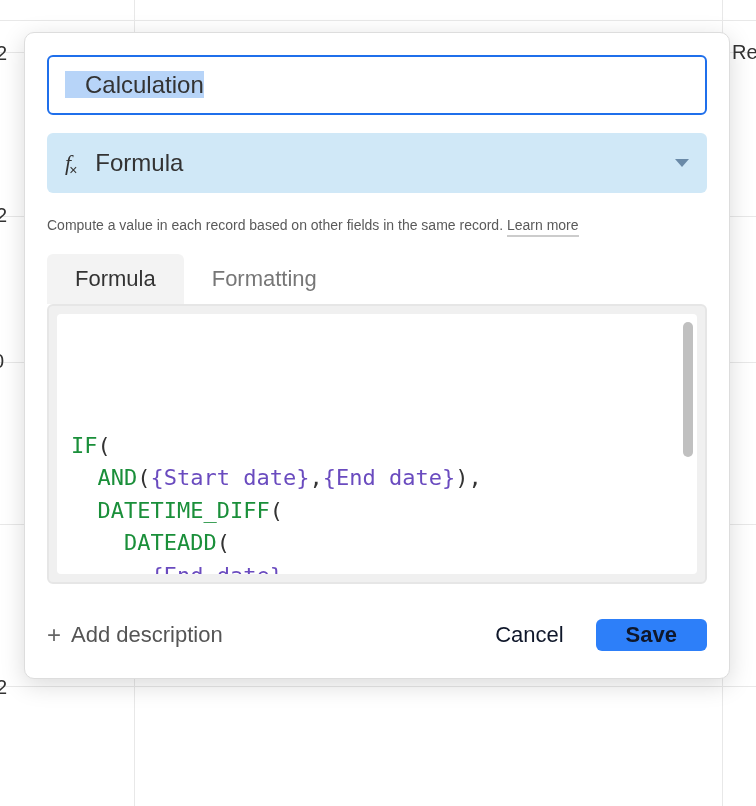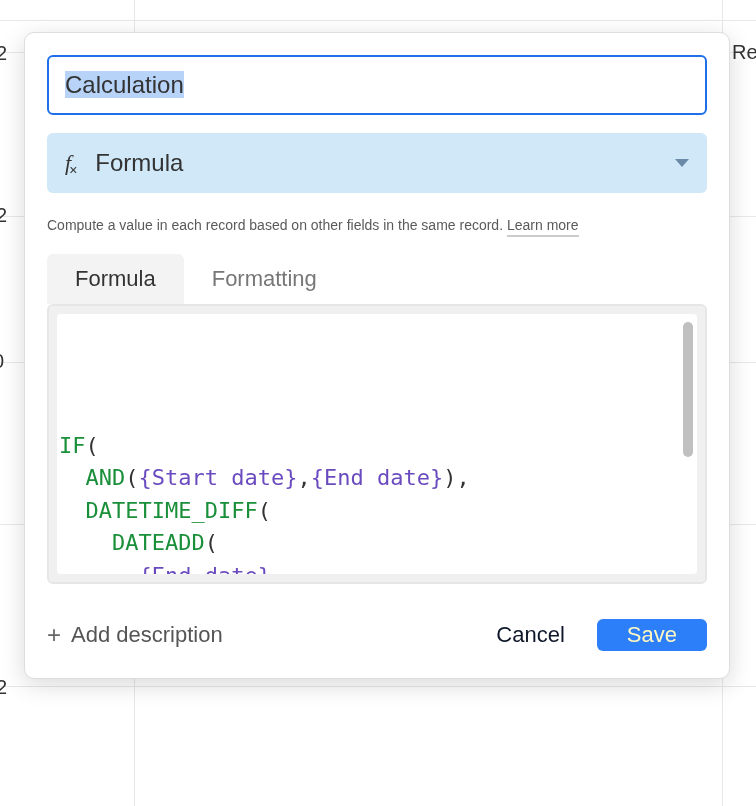--- a/index.html
+++ b/index.html
@@ -48,21 +48,21 @@
       width: 100%;
       border: 2px solid #1f6feb;
       border-radius: 6px;
       padding: 14px 16px;
       font-size: 24px;
       color: #333;
       outline: none;
       margin-bottom: 18px;
     }
     .name-input::selection { background: #b7d4f8; }
-    .sel-text { background: #b7d4f8; }
+    .sel-text { background: #b7d4f8; padding-left: 20px; }
     .type-select {
       width: 100%;
       background: #d0e8f7;
       border-radius: 6px;
       padding: 16px 18px;
       display: flex;
       align-items: center;
       cursor: pointer;
       margin-bottom: 22px;
     }
@@ -119,21 +119,21 @@
     }
     .formula-wrap {
       border: 2px solid #e6e6e6;
       border-radius: 6px;
       padding: 8px;
       background: #f0f0f0;
     }
     .formula-editor {
       background: #fff;
       border-radius: 4px;
-      padding: 18px 2px;
+      padding: 18px 14px;
       font-family: ui-monospace, SFMono-Regular, Menlo, Consolas, monospace;
       font-size: 22px;
       line-height: 1.48;
       height: 260px;
       overflow: hidden;
       position: relative;
       white-space: pre;
     }
     .formula-editor .scrollbar {
       position: absolute;
@@ -166,22 +166,22 @@
       padding: 12px 24px;
       font-size: 22px;
       border-radius: 6px;
       cursor: pointer;
       border: none;
       background: transparent;
     }
     .btn-cancel { color: #0f172a; font-weight: 500; margin-right: 8px; }
     .btn-save {
       background: #2d7ff9;
-      color: #fef9c3;
-      font-weight: 400;
+      color: #0f172a;
+      font-weight: 700;
       padding: 3px 30px;
     }
   </style>
 </head>
 <body>
 
 <div class="bg-grid">
   <div class="bg-row" style="top:20px"></div>
   <div class="bg-row" style="top:52px"></div>
   <div class="bg-row" style="top:216px"></div>

